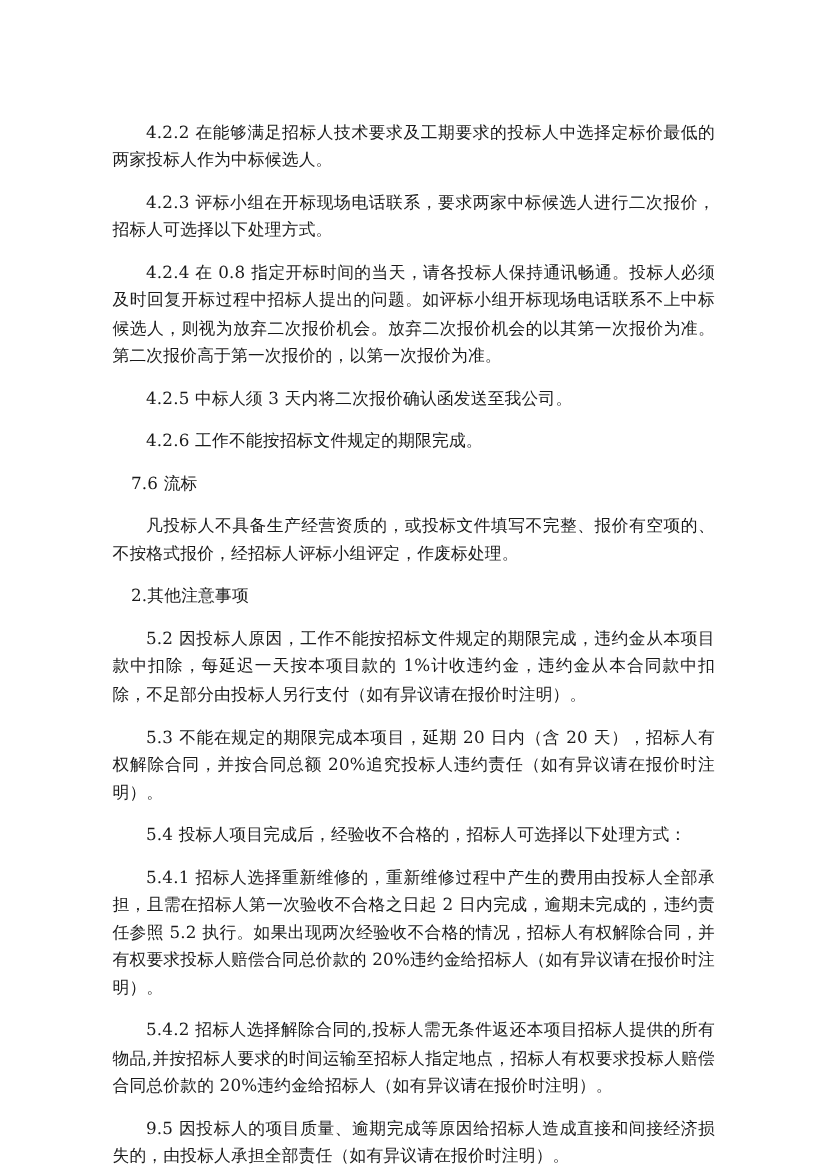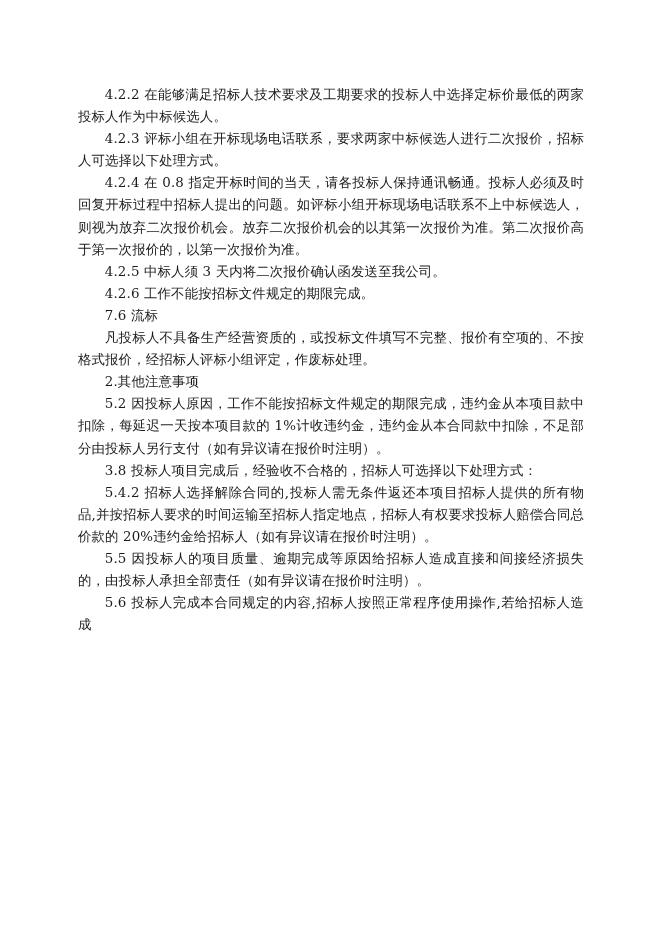--- a/index.html
+++ b/index.html
@@ -18,21 +18,21 @@
     left: 78px;
     top: 84px;
     width: 506px;
     font-family: "DejaVu Serif", "Liberation Serif", serif;
     font-size: 13.4px;
     line-height: 22.1px;
     color: #1a1a1a;
     text-align: justify;
   }
   .para {
-    margin: 0;
+    margin: 12px;
     text-indent: 2em;
     text-align: justify;
     text-justify: inter-ideograph;
     letter-spacing: 0.15px;
     word-break: break-all;
   }
   .heading {
     margin: 0;
     text-indent: 2em;
   }
@@ -43,17 +43,19 @@
 <div class="page">
   <p class="para">4.2.2 在能够满足招标人技术要求及工期要求的投标人中选择定标价最低的两家投标人作为中标候选人。</p>
   <p class="para">4.2.3 评标小组在开标现场电话联系，要求两家中标候选人进行二次报价，招标人可选择以下处理方式。</p>
   <p class="para">4.2.4 在 0.8 指定开标时间的当天，请各投标人保持通讯畅通。投标人必须及时回复开标过程中招标人提出的问题。如评标小组开标现场电话联系不上中标候选人，则视为放弃二次报价机会。放弃二次报价机会的以其第一次报价为准。第二次报价高于第一次报价的，以第一次报价为准。</p>
   <p class="para">4.2.5 中标人须 3 天内将二次报价确认函发送至我公司。</p>
   <p class="para">4.2.6 工作不能按招标文件规定的期限完成。</p>
   <p class="para heading">7.6 流标</p>
   <p class="para">凡投标人不具备生产经营资质的，或投标文件填写不完整、报价有空项的、不按格式报价，经招标人评标小组评定，作废标处理。</p>
   <p class="para heading">2.其他注意事项</p>
   <p class="para">5.2 因投标人原因，工作不能按招标文件规定的期限完成，违约金从本项目款中扣除，每延迟一天按本项目款的 1%计收违约金，违约金从本合同款中扣除，不足部分由投标人另行支付（如有异议请在报价时注明）。</p>
-  <p class="para">3.8 投标人项目完成后，经验收不合格的，招标人可选择以下处理方式：</p>
+  <p class="para">5.3 不能在规定的期限完成本项目，延期 20 日内（含 20 天），招标人有权解除合同，并按合同总额 20%追究投标人违约责任（如有异议请在报价时注明）。</p>
+  <p class="para">5.4 投标人项目完成后，经验收不合格的，招标人可选择以下处理方式：</p>
+  <p class="para">5.4.1 招标人选择重新维修的，重新维修过程中产生的费用由投标人全部承担，且需在招标人第一次验收不合格之日起 2 日内完成，逾期未完成的，违约责任参照 5.2 执行。如果出现两次经验收不合格的情况，招标人有权解除合同，并有权要求投标人赔偿合同总价款的 20%违约金给招标人（如有异议请在报价时注明）。</p>
   <p class="para">5.4.2 招标人选择解除合同的,投标人需无条件返还本项目招标人提供的所有物品,并按招标人要求的时间运输至招标人指定地点，招标人有权要求投标人赔偿合同总价款的 20%违约金给招标人（如有异议请在报价时注明）。</p>
-  <p class="para">5.5 因投标人的项目质量、逾期完成等原因给招标人造成直接和间接经济损失的，由投标人承担全部责任（如有异议请在报价时注明）。</p>
+  <p class="para">9.5 因投标人的项目质量、逾期完成等原因给招标人造成直接和间接经济损失的，由投标人承担全部责任（如有异议请在报价时注明）。</p>
   <p class="para">5.6 投标人完成本合同规定的内容,招标人按照正常程序使用操作,若给招标人造成</p>
 </div>
 
 </body></html>

